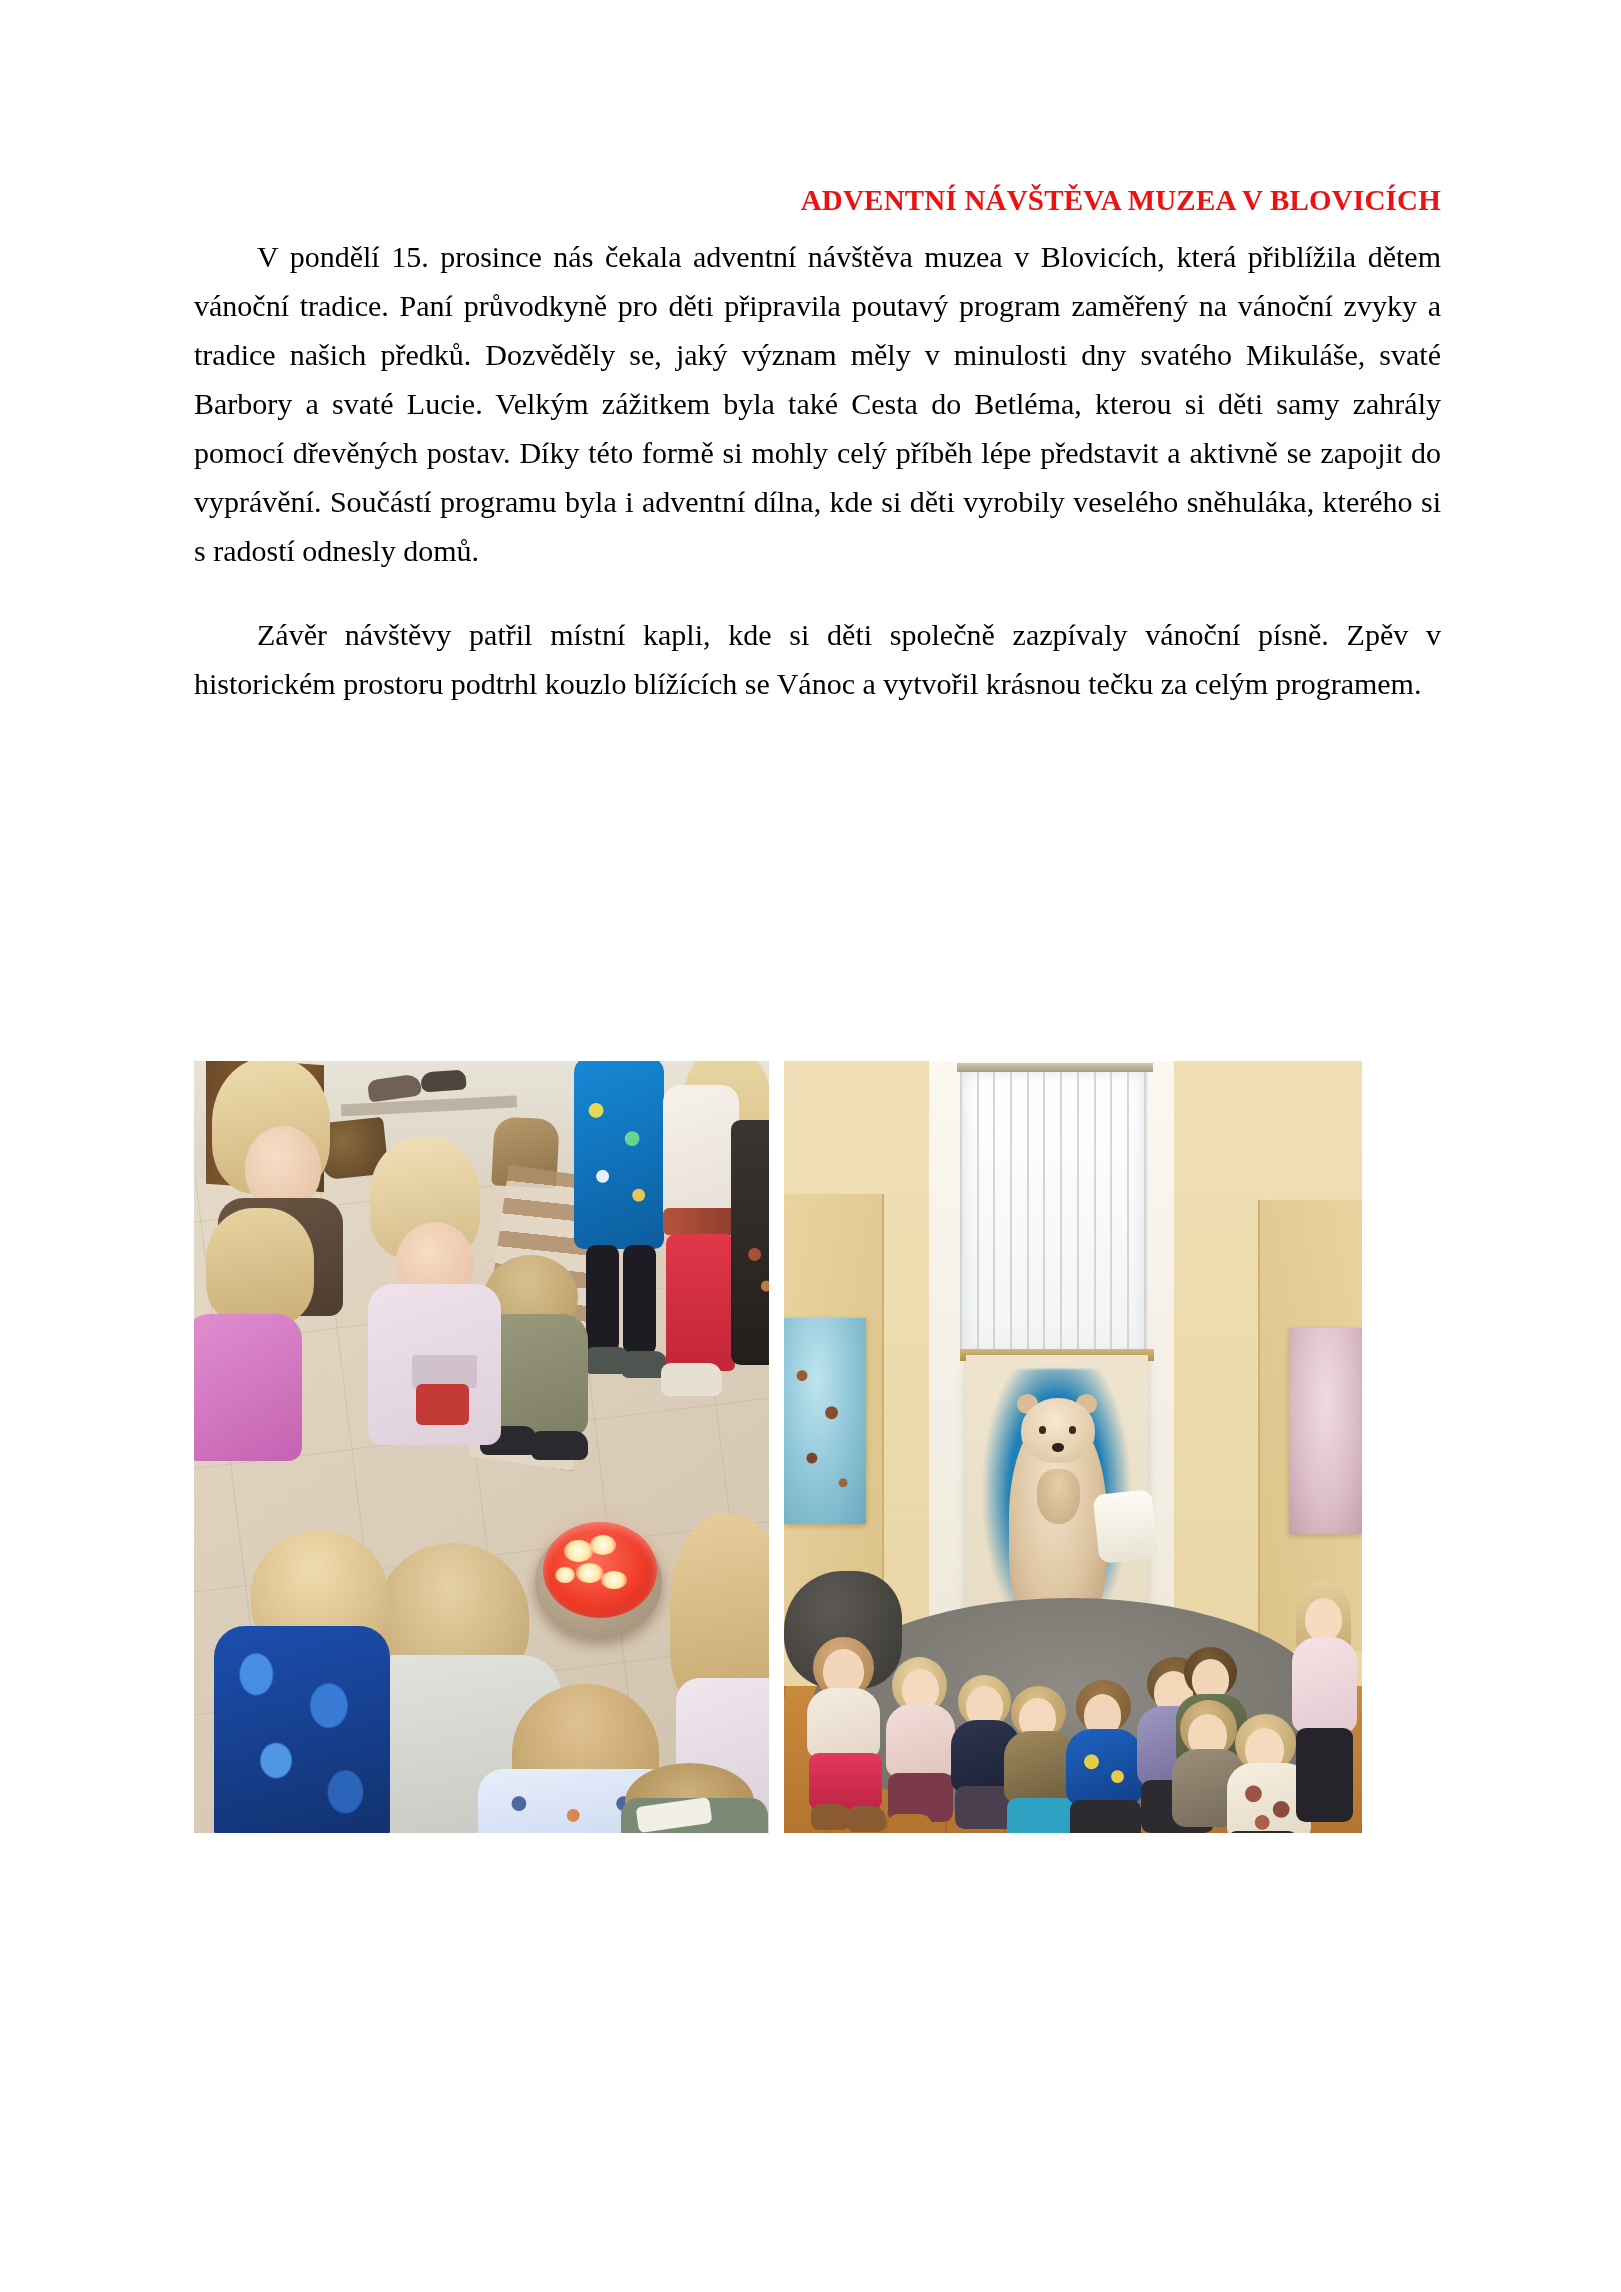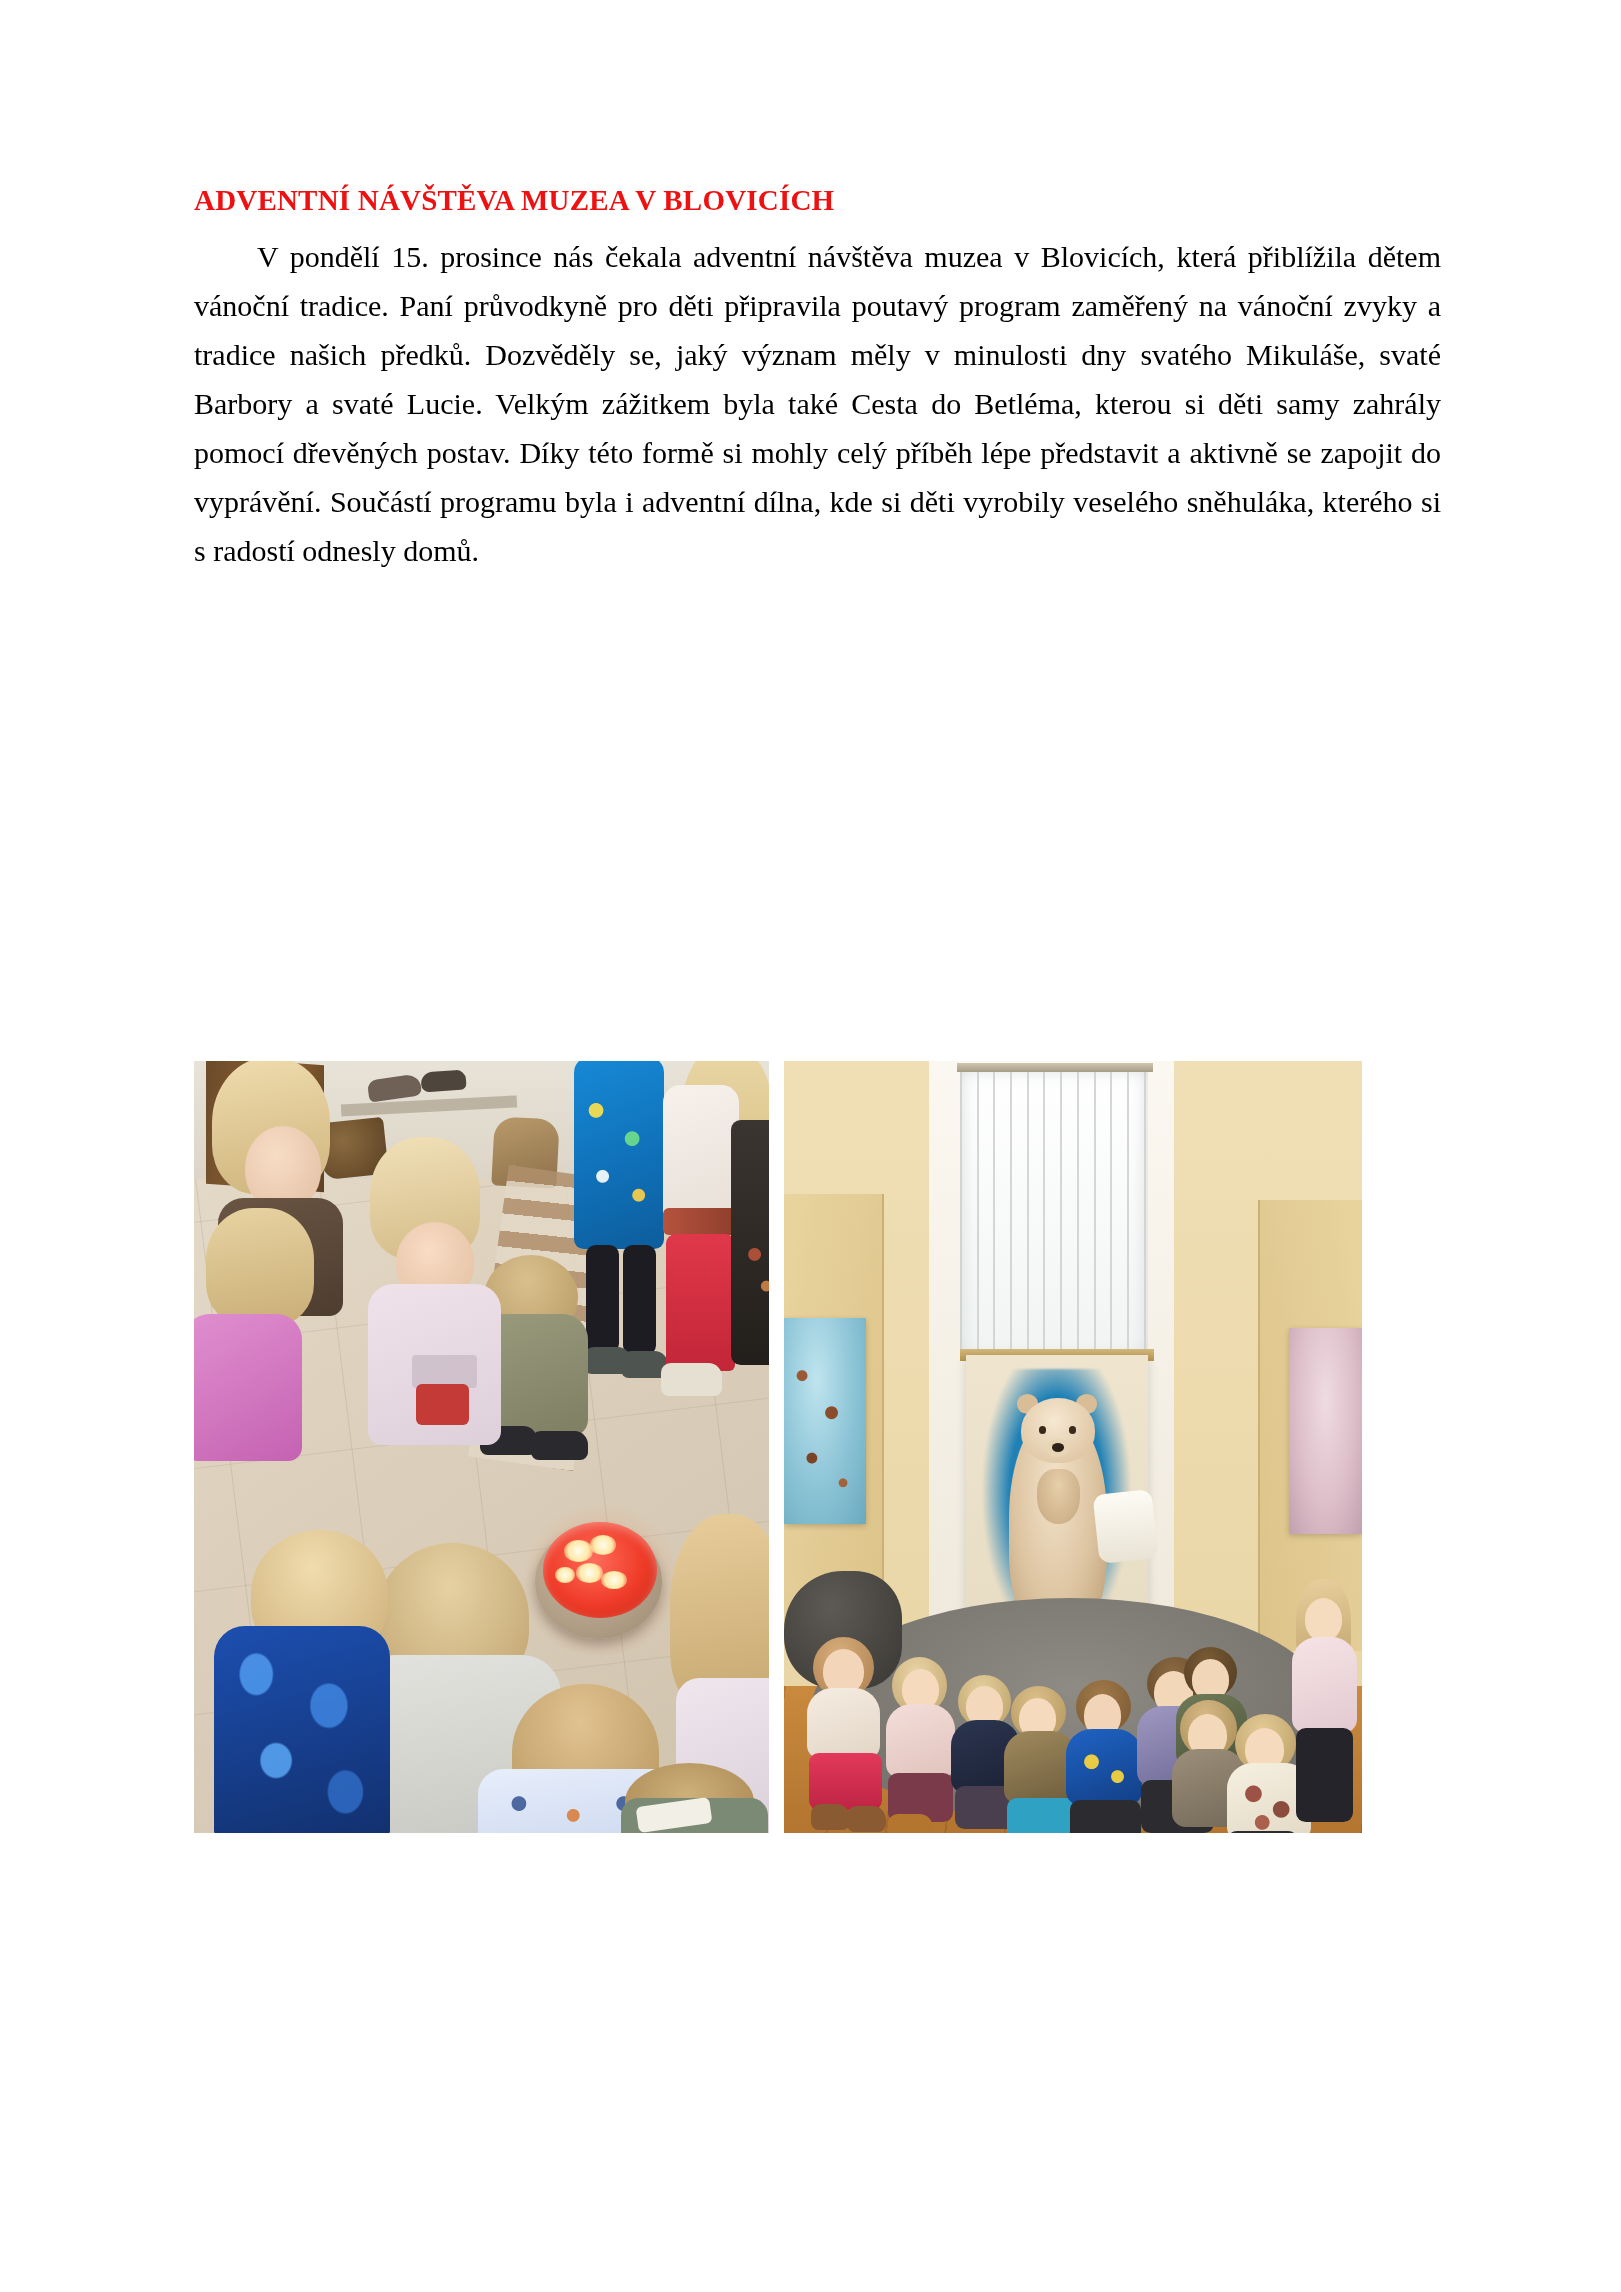--- a/index.html
+++ b/index.html
@@ -32,20 +32,21 @@
   }
 
   .doc-title {
     font-size: 29px;
     font-weight: bold;
     color: #ee1111;
     letter-spacing: 0.2px;
     margin: 0 0 13.7px 0;
     line-height: 1.25;
     white-space: nowrap;
+    text-align: right;
   }
 
   p.body-par {
     margin: 12px 0 0 0;
     font-size: 30px;
     line-height: 49px;
     text-align: justify;
     text-indent: 63px;
     hyphens: none;
   }
@@ -249,20 +250,21 @@
   }
 </style>
 </head>
 <body>
 
 <div class="page">
 
   <div class="content">
     <h1 class="doc-title">ADVENTNÍ NÁVŠTĚVA MUZEA V BLOVICÍCH</h1>
     <p class="body-par">V pondělí 15. prosince nás čekala adventní návštěva muzea v Blovicích, která přiblížila dětem vánoční tradice. Paní průvodkyně pro děti připravila poutavý program zaměřený na vánoční zvyky a tradice našich předků. Dozvěděly se, jaký význam měly v minulosti dny svatého Mikuláše, svaté Barbory a svaté Lucie. Velkým zážitkem byla také Cesta do Betléma, kterou si děti samy zahrály pomocí dřevěných postav. Díky této formě si mohly celý příběh lépe představit a aktivně se zapojit do vyprávění. Součástí programu byla i adventní dílna, kde si děti vyrobily veselého sněhuláka, kterého si s radostí odnesly domů.</p>
+    <p class="body-par par-gap">Závěr návštěvy patřil místní kapli, kde si děti společně zazpívaly vánoční písně. Zpěv v historickém prostoru podtrhl kouzlo blížících se Vánoc a vytvořil krásnou tečku za celým programem.</p>
   </div>
 
   <div class="photo-row">
 
     <div class="photo photo-left">
       <div class="floor"></div>
       <div class="tile-grid"></div>
       <div class="back-wall"></div>
       <div class="wood-shelf"></div>
       <div class="shelf-board"></div>

